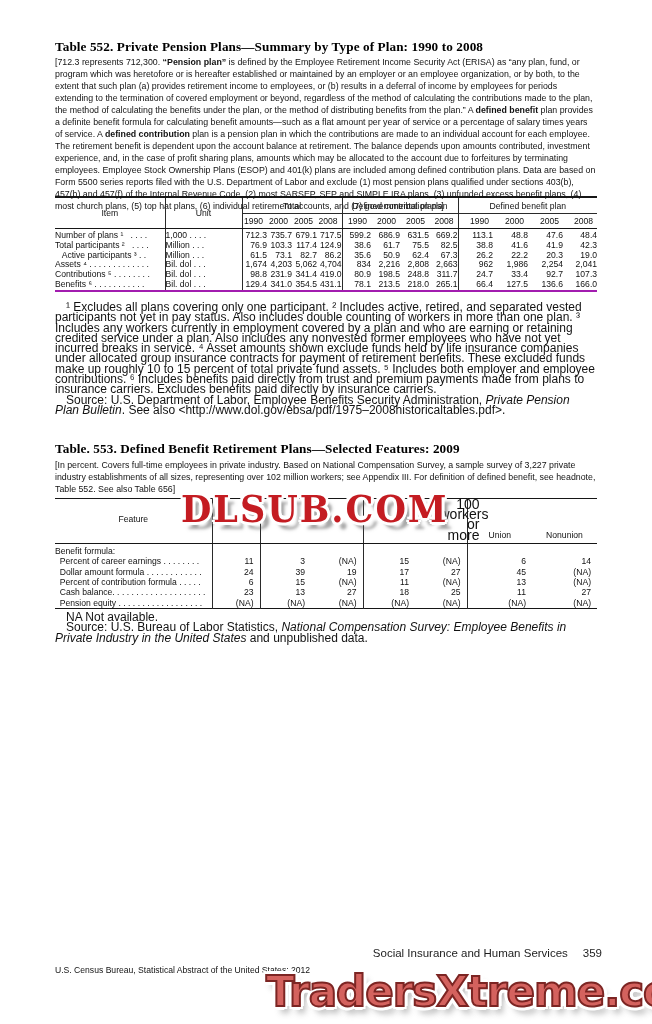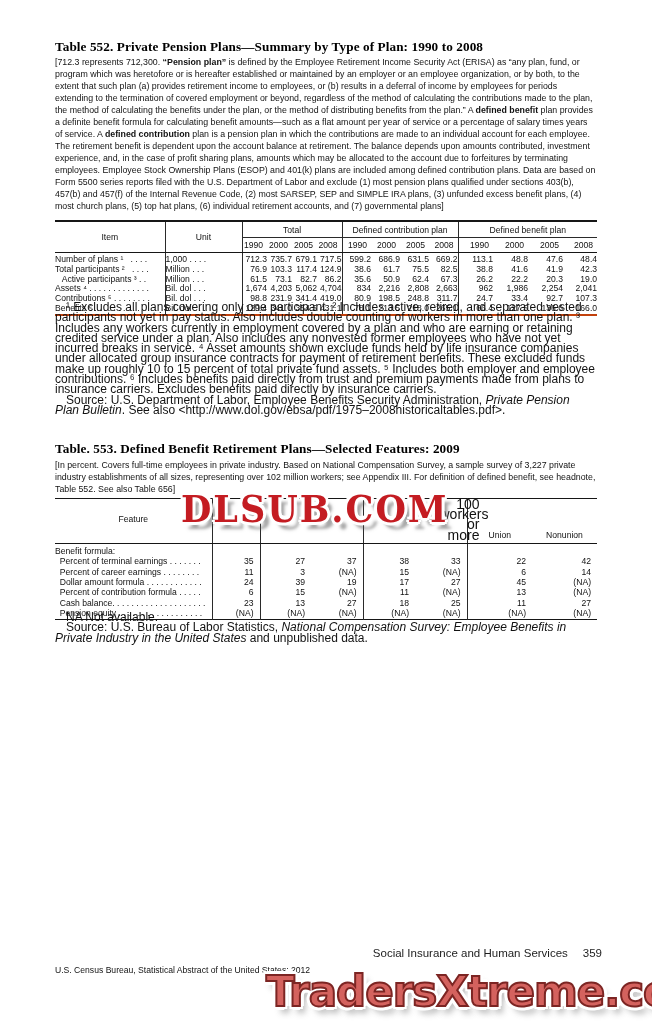--- a/index.html
+++ b/index.html
@@ -22,21 +22,21 @@
   .notes i{font-style:italic;}
 
   
   .tbl{position:absolute;left:55px;border-collapse:collapse;table-layout:fixed;font-size:8.6px;color:#111;}
   .tbl th,.tbl td{padding:0;font-weight:normal;}
   .bl{border-left:1px solid #2a2a2a;}
   .lbl{white-space:pre;overflow:hidden;text-align:left;padding-left:1px;margin-top:39px;}
   .unit{white-space:pre;overflow:hidden;text-align:left;padding-left:4px;}
   .n{text-align:right;padding-right:3px;white-space:nowrap;}
 
-  .t552{top:220px;width:542px;border-top:2px solid #161616;border-bottom:2px solid #c2410c;}
+  .t552{top:196px;width:542px;border-top:2px solid #161616;border-bottom:2px solid #a21caf;}
   .t552 thead .grp{height:15px;text-align:center;vertical-align:middle;border-bottom:1px solid #2a2a2a;}
   .t552 thead .hdr{vertical-align:middle;text-align:center;}
   .t552 thead .yr{height:14px;vertical-align:middle;text-align:right;padding-right:4px;border-bottom:1.5px solid #161616;}
   .t552 thead .hdr{border-bottom:1.5px solid #161616;}
   .t552 tbody td{height:9.8px;line-height:9.8px;vertical-align:middle;}
   .t552 tbody tr:first-child td{padding-top:2px;}
 
   .t553{top:498px;width:542px;border-top:1.5px solid #161616;border-bottom:1.5px solid #161616;}
   .t553 thead th{height:35px;vertical-align:bottom;border-bottom:1.5px solid #161616;padding-bottom:3px;}
   .t553 thead .feat{text-align:center;vertical-align:middle;}
@@ -259,30 +259,20 @@
         <td class="lbl">Benefit formula:</td>
         <td class="bl"></td>
           <td class="bl"></td>
           <td></td>
         <td class="bl"></td>
           <td></td>
           <td class="bl"></td>
           <td></td>
       </tr>
       <tr>
-        <td class="lbl">  Percent of terminal earnings . . . . . . .</td>
-        <td class="n bl">35</td>
-        <td class="n bl">27</td>
-        <td class="n">37</td>
-        <td class="n bl">38</td>
-        <td class="n">33</td>
-        <td class="n bl">22</td>
-        <td class="n">42</td>
-      </tr>
-      <tr>
         <td class="lbl">  Percent of career earnings . . . . . . . .</td>
         <td class="n bl">11</td>
         <td class="n bl">3</td>
         <td class="n">(NA)</td>
         <td class="n bl">15</td>
         <td class="n">(NA)</td>
         <td class="n bl">6</td>
         <td class="n">14</td>
       </tr>
       <tr>

